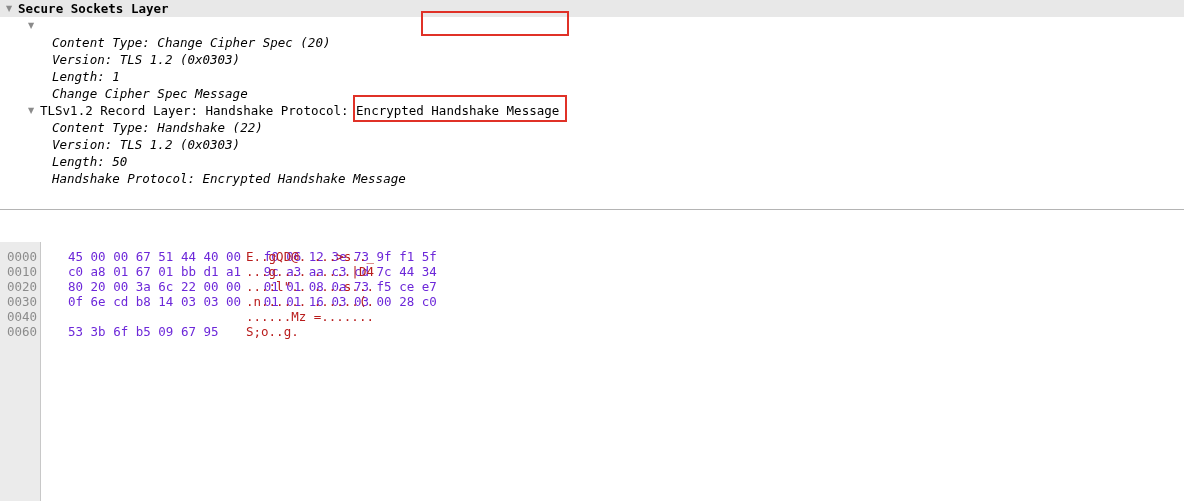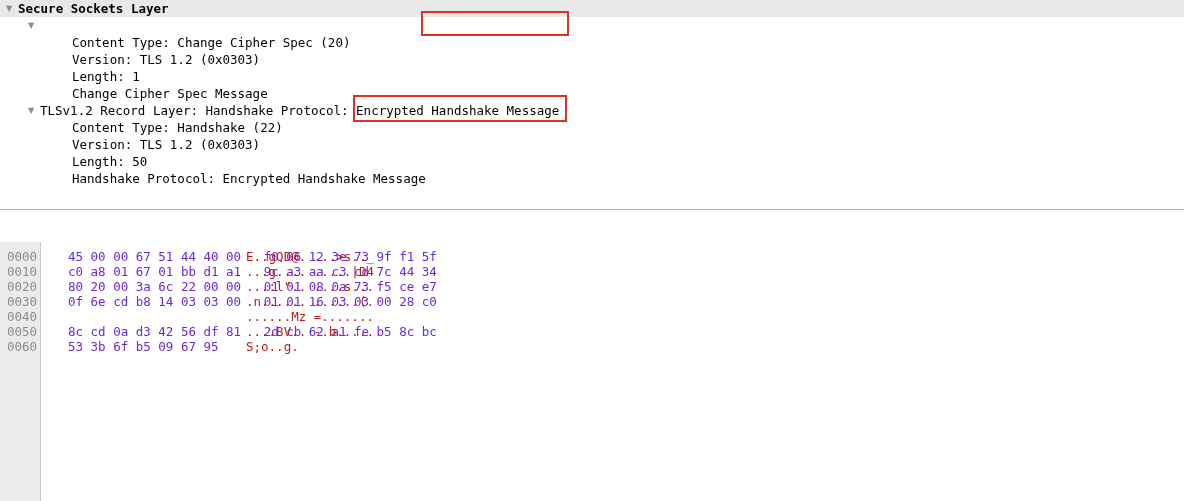--- a/index.html
+++ b/index.html
@@ -53,21 +53,21 @@
   .row-label {
     position: absolute;
     white-space: pre;
   }
 
   
   .lvl0 .twisty { left: 4px; }
   .lvl0 .row-label { left: 18px; font-weight: bold; }
   .lvl1 .twisty { left: 26px; }
   .lvl1 .row-label { left: 40px; }
-  .lvl2 .row-label { left: 72px; }
+  .lvl2 .row-label { left: 52px; font-style: italic; }
 
   
   .redbox {
     position: absolute;
     border: 2px solid #e03127;
     box-sizing: border-box;
     pointer-events: none;
   }
   #redbox-ccs {
     left: 421px;
@@ -189,17 +189,16 @@
 
 <div id="hex-pane">
   <div id="hex-offset-col"></div>
   <div id="hex-offset-divider"></div>
   <div id="hex-rows">
       <div class="hex-row"><span class="hex-offset">0000</span><span class="hex-bytes">45 00 00 67 51 44 40 00   f0 06 12 3e 73 9f f1 5f</span><span class="hex-ascii">E..gQD@. ...&gt;s.._</span></div>
       <div class="hex-row"><span class="hex-offset">0010</span><span class="hex-bytes">c0 a8 01 67 01 bb d1 a1   9c a3 aa c3 cd 7c 44 34</span><span class="hex-ascii">...g.... .....|D4</span></div>
       <div class="hex-row"><span class="hex-offset">0020</span><span class="hex-bytes">80 20 00 3a 6c 22 00 00   01 01 08 0a 73 f5 ce e7</span><span class="hex-ascii">...:l".. ....s...</span></div>
       <div class="hex-row"><span class="hex-offset">0030</span><span class="hex-bytes">0f 6e cd b8 14 03 03 00   01 01 16 03 03 00 28 c0</span><span class="hex-ascii">.n...... ......(.</span></div>
       <div class="hex-row"><span class="hex-offset">0040</span><span class="hex-ascii">......Mz =.......</span></div>
-      <div class="hex-row"><span class="hex-offset">0050</span><span class="hex-bytes">8c cd 0a d3 42 56 df 81   2d cb 62 a1 fe b5 8c bc</span><span class="hex-ascii">....BV.. -.b.....</span></div>
       <div class="hex-row"><span class="hex-offset">0060</span><span class="hex-bytes">53 3b 6f b5 09 67 95</span><span class="hex-ascii">S;o..g.</span></div>
     </div>
   <div id="watermark">@51CTO博客</div>
 </div>
 
 </body></html>

